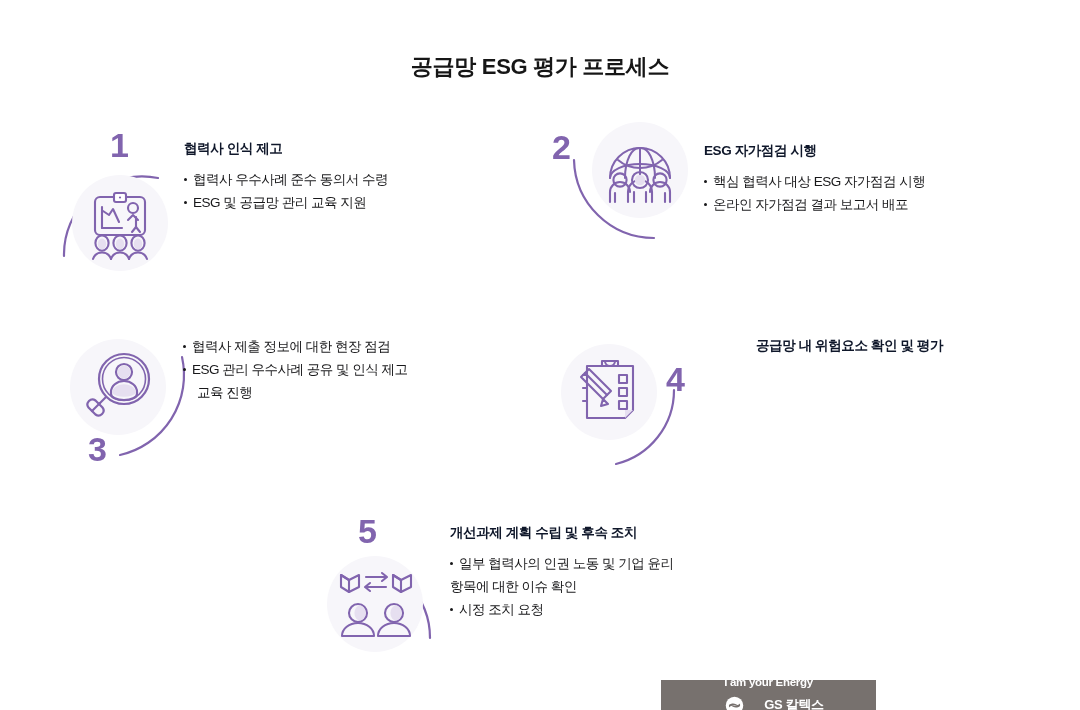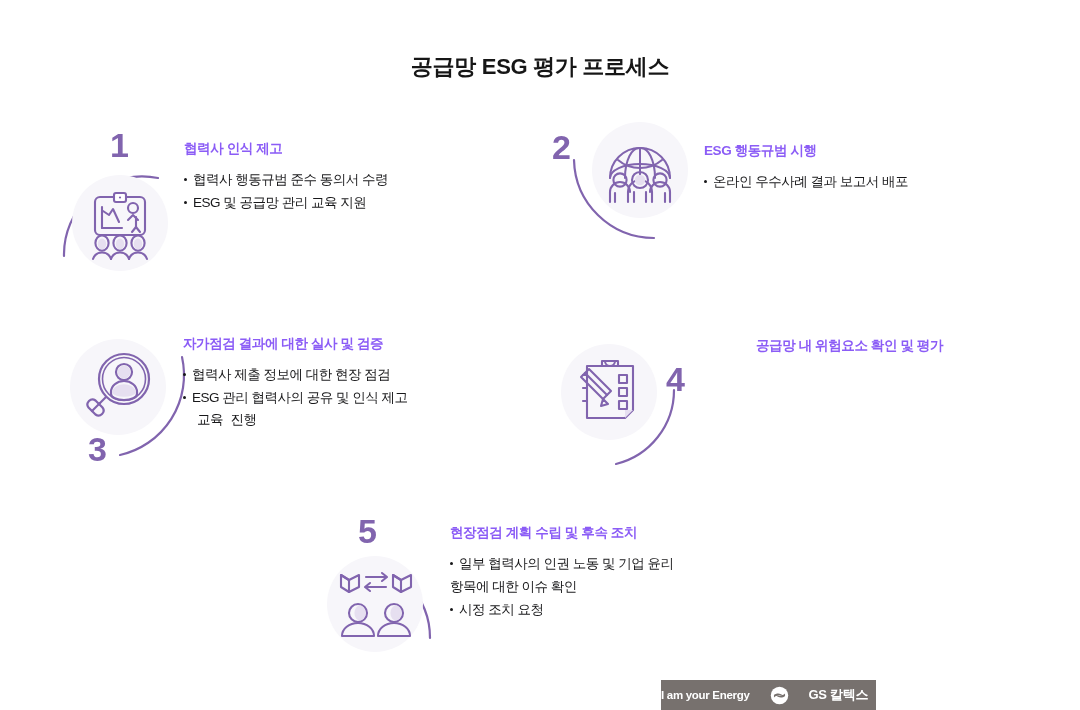--- a/index.html
+++ b/index.html
@@ -72,21 +72,21 @@
     position: absolute;
     overflow: visible;
     pointer-events: none;
   }
   .step-body {
     position: absolute;
   }
   .step-heading {
     font-size: 13.5px;
     font-weight: bold;
-    color: #8b5cf6;
+    color: #0f172a;
     letter-spacing: -0.4px;
     margin: 0 0 10px 0;
     white-space: nowrap;
   }
   .step-list {
     list-style: none;
     margin: 0;
     padding: 0;
   }
   .step-list li {
@@ -106,35 +106,35 @@
     width: 3px;
     height: 3px;
     border-radius: 50%;
     background: #18181a;
   }
   .step-list li.cont {
     padding-left: 9px;
   }
   .step-list li.cont-indent {
     padding-left: 14px;
-    font-family: Liberation Mono, monospace;
   }
 
   
   .footer-bar {
     position: absolute;
     right: 0;
     bottom: 0;
     width: 215px;
     height: 30px;
     background: #77716e;
     display: flex;
     align-items: center;
-    justify-content: flex-start;
+    justify-content: center;
     gap: 8px;
+    flex-direction: column;
   }
   .footer-tagline {
     color: #ffffff;
     font-size: 11.5px;
     font-weight: bold;
     letter-spacing: -0.3px;
   }
   .footer-logo-group {
     display: flex;
     align-items: center;
@@ -187,21 +187,21 @@
         <g fill="#e6dff0" stroke="none">
           <ellipse cx="30" cy="69" rx="4.2" ry="5.4"></ellipse>
           <ellipse cx="48" cy="69" rx="4.2" ry="5.4"></ellipse>
           <ellipse cx="66" cy="69" rx="4.2" ry="5.4"></ellipse>
         </g>
       </svg>
     </div>
     <div class="step-body" style="left:112px; top:20px; width:330px;">
       <div class="step-heading">협력사 인식 제고</div>
       <ul class="step-list">
-        <li class="bulleted">협력사 행동규범 준수 동의서 수령</li>
+        <li class="bulleted">협력사 우수사례 준수 동의서 수령</li>
         <li class="bulleted">ESG 및 공급망 관리 교육 지원</li>
       </ul>
     </div>
   </div>
 
   <div class="step" style="left:552px; top:122px;">
     <div class="step-num" style="left:0px; top:8px;">2</div>
     <svg class="step-arc" width="120" height="130" style="left:-2px; top:38px;">
       <path d="M 24 0 A 80 80 0 0 0 104 78" fill="none" stroke="#8164ae" stroke-width="2.2" stroke-linecap="round"></path>
     </svg>
@@ -225,23 +225,24 @@
           <path d="M 18 80 L 18 70 A 10 10 0 0 1 38 70"></path>
           <path d="M 23 71 L 23 80"></path>
           <circle cx="68" cy="58" r="6.6"></circle>
           <path d="M 78 80 L 78 70 A 10 10 0 0 0 58 70"></path>
           <path d="M 73 71 L 73 80"></path>
         </g>
         <circle cx="48" cy="58" r="5.2" fill="#e6dff0" stroke="none"></circle>
       </svg>
     </div>
     <div class="step-body" style="left:152px; top:20px; width:330px;">
-      <div class="step-heading">ESG 행동규범 시행</div>
+      <div class="step-heading">ESG 자가점검 시행</div>
       <ul class="step-list">
-        <li class="bulleted">온라인 우수사례 결과 보고서 배포</li>
+        <li class="bulleted">핵심 협력사 대상 ESG 자가점검 시행</li>
+        <li class="bulleted">온라인 자가점검 결과 보고서 배포</li>
       </ul>
     </div>
   </div>
 
   <div class="step" style="left:70px; top:335px;">
     <div class="step-num" style="left:18px; top:97px;">3</div>
     <svg class="step-arc" width="130" height="115" style="left:40px; top:18px;">
       <path d="M 10 102 A 82 82 0 0 0 72 4" fill="none" stroke="#8164ae" stroke-width="2.2" stroke-linecap="round"></path>
     </svg>
     <div class="step-icon-wrap" style="left:0px; top:4px;">
@@ -256,24 +257,23 @@
         </g>
         <g fill="none" stroke="#8164ae" stroke-width="2.2" stroke-linecap="round" stroke-linejoin="round">
           <circle cx="54" cy="33" r="8"></circle>
           <path d="M 41 53 A 13 11 0 0 1 67 53 L 67 55 A 13 6 0 0 1 41 55 Z"></path>
         </g>
         <path d="M 42 52 A 13 11 0 0 1 66 52 L 66 54 A 13 6 0 0 1 42 54 Z" fill="#e6dff0" stroke="none"></path>
         <circle cx="54" cy="33" r="6.5" fill="#e6dff0" stroke="none"></circle>
       </svg>
     </div>
     <div class="step-body" style="left:113px; top:0px; width:360px;">
-      <div class="step-heading">자가점검 결과에 대한 실사 및 검증</div>
       <ul class="step-list">
         <li class="bulleted">협력사 제출 정보에 대한 현장 점검</li>
-        <li class="bulleted">ESG 관리 협력사의 공유 및 인식 제고</li>
+        <li class="bulleted">ESG 관리 우수사례 공유 및 인식 제고</li>
         <li class="cont cont-indent">교육 진행</li>
       </ul>
     </div>
   </div>
 
   <div class="step" style="left:548px; top:340px;">
     <div class="step-num" style="left:118px; top:22px;">4</div>
     <svg class="step-arc" width="120" height="120" style="left:58px; top:50px;">
       <path d="M 68 0 A 76 76 0 0 1 10 74" fill="none" stroke="#8164ae" stroke-width="2.2" stroke-linecap="round"></path>
     </svg>
@@ -330,21 +330,21 @@
           <circle cx="67" cy="57" r="9"></circle>
           <path d="M 51 80 A 16 13 0 0 1 83 80 Z"></path>
         </g>
         <g fill="#e6dff0" stroke="none">
           <ellipse cx="33" cy="57" rx="5.6" ry="7.4"></ellipse>
           <ellipse cx="69" cy="57" rx="5.6" ry="7.4"></ellipse>
         </g>
       </svg>
     </div>
     <div class="step-body" style="left:128px; top:16px; width:330px;">
-      <div class="step-heading">현장점검 계획 수립 및 후속 조치</div>
+      <div class="step-heading">개선과제 계획 수립 및 후속 조치</div>
       <ul class="step-list">
         <li class="bulleted">일부 협력사의 인권 노동 및 기업 윤리</li>
         <li class="cont" style="padding-left:0;">항목에 대한 이슈 확인</li>
         <li class="bulleted">시정 조치 요청</li>
       </ul>
     </div>
   </div>
 
   <div class="footer-bar">
     <span class="footer-tagline">I am your Energy</span>

